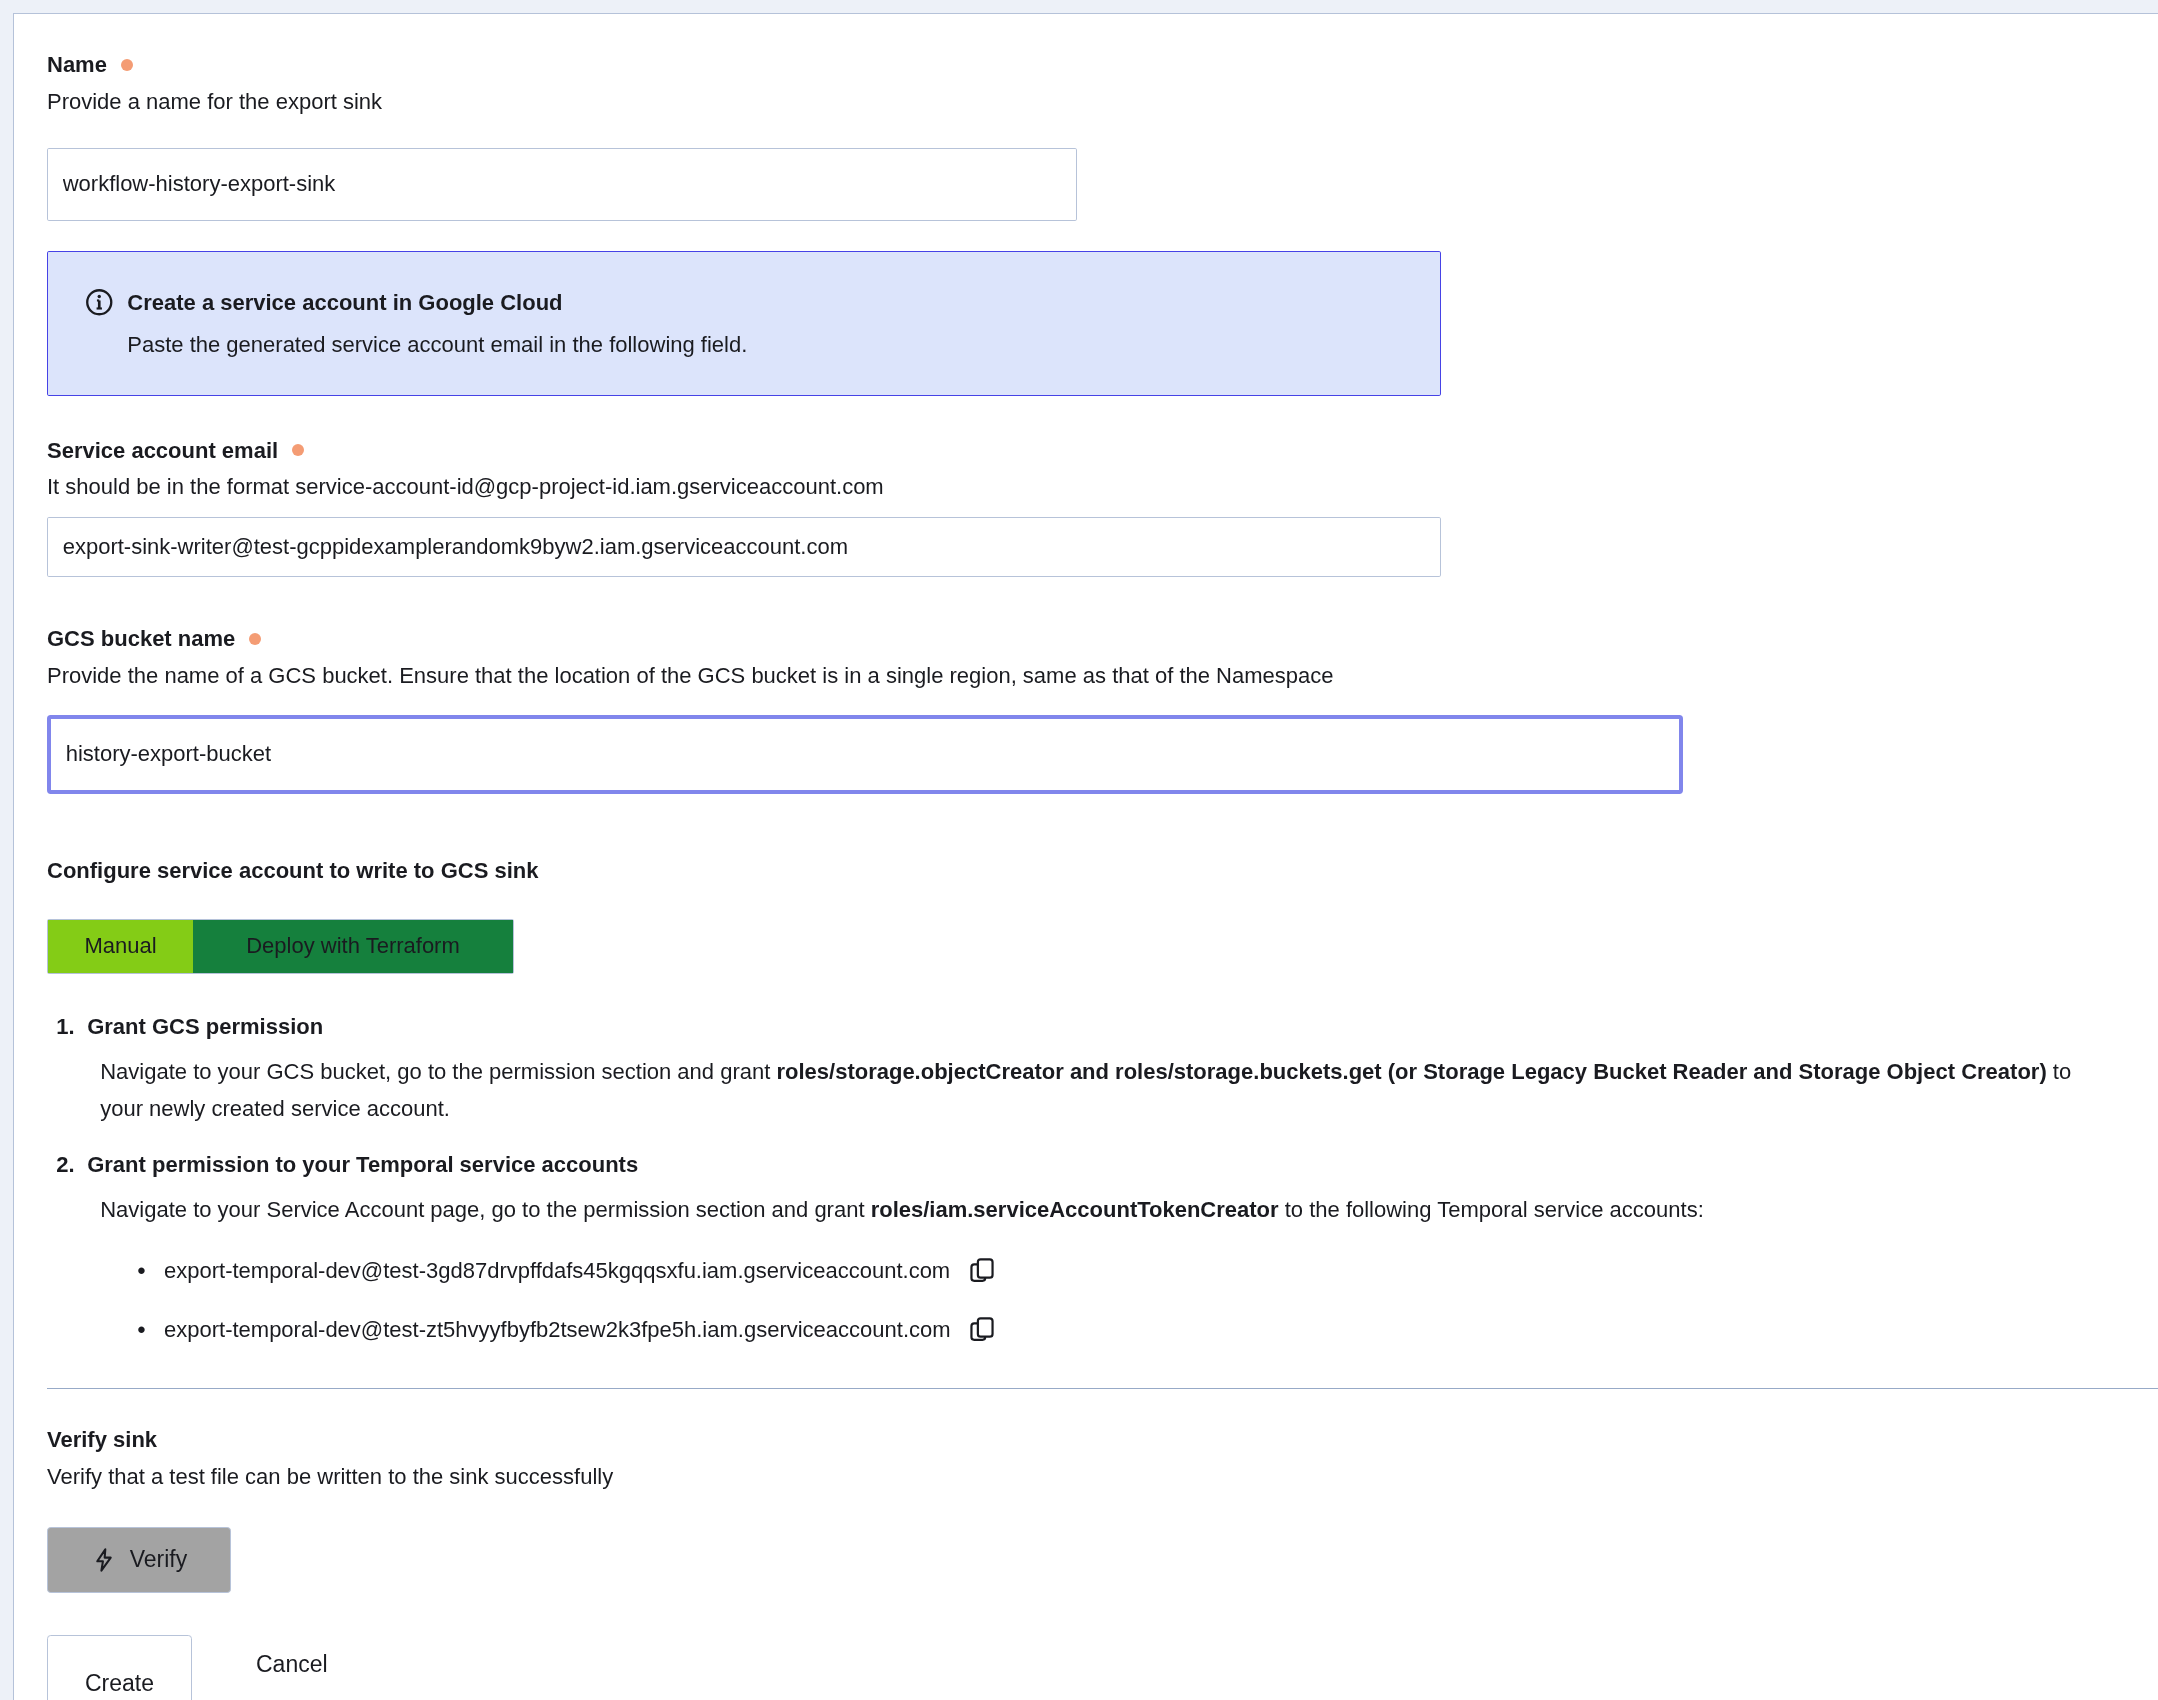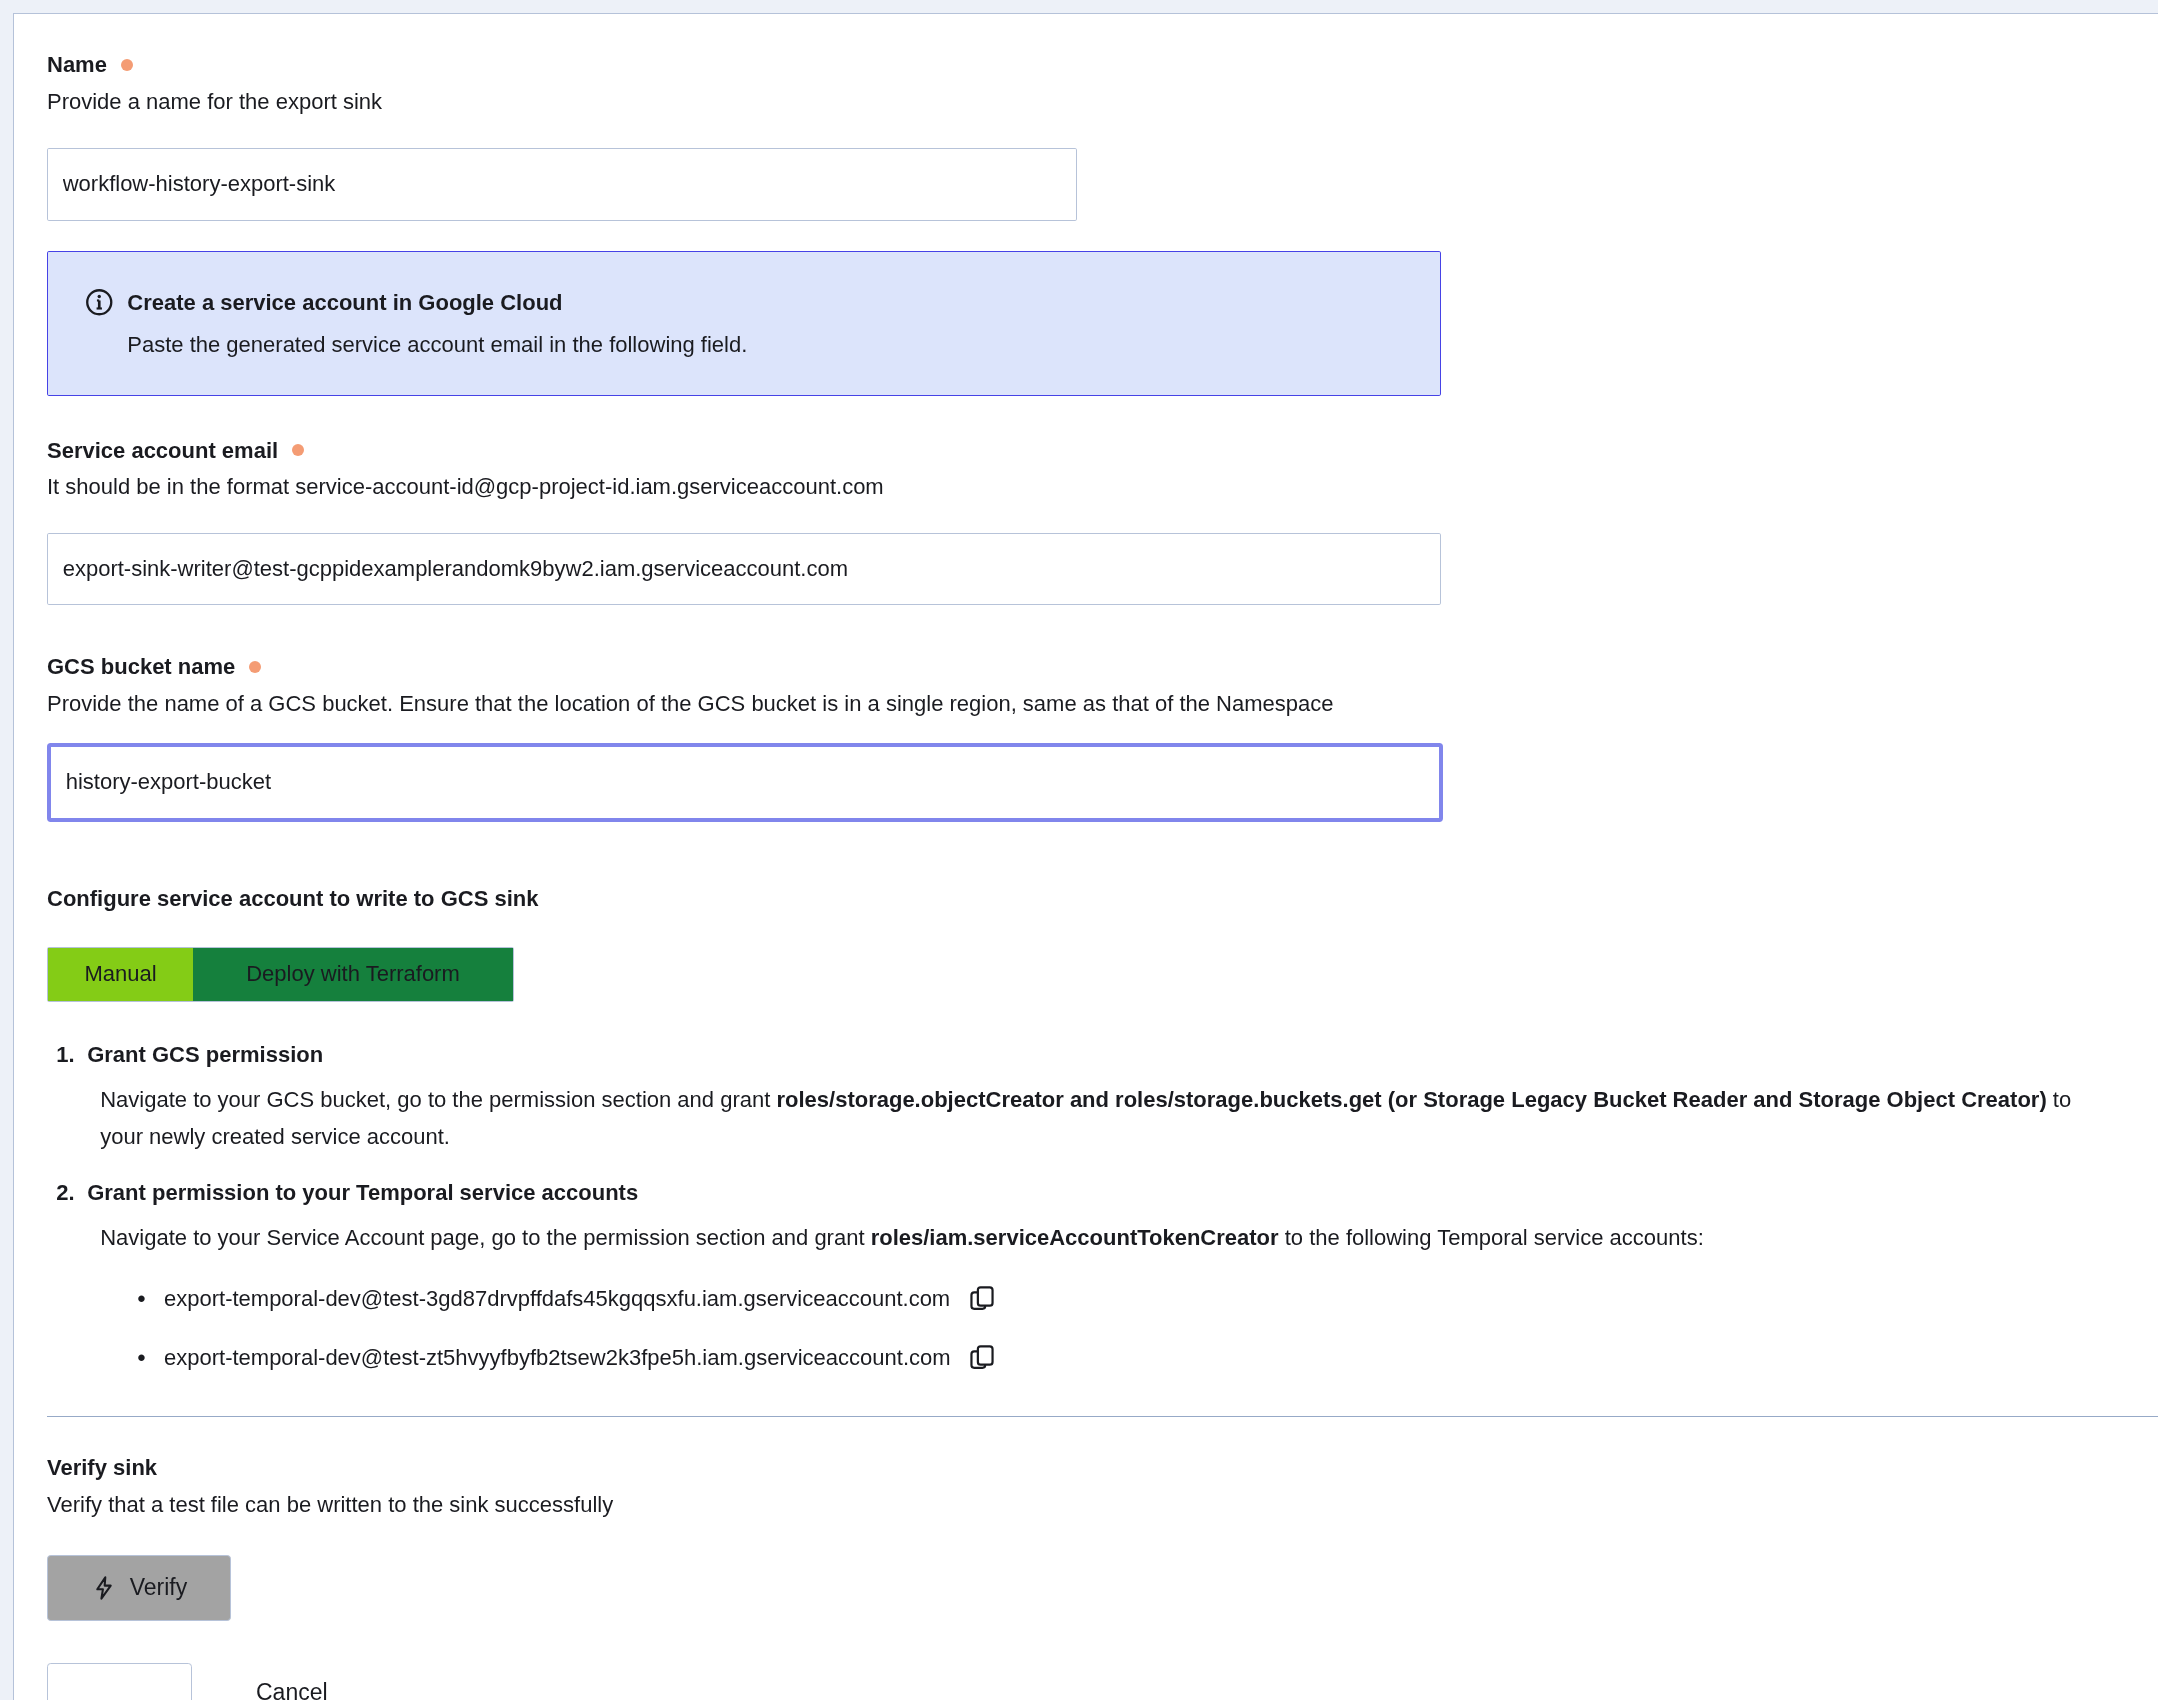--- a/index.html
+++ b/index.html
@@ -50,24 +50,24 @@
   .info-box {
     margin-top: 30px; width: 1394px;
     background: #dce4fb; border: 1.8px solid #4642e6; border-radius: 1.8px;
     padding: 35px 37px; display: flex; align-items: flex-start;
   }
   .info-icon { flex: none; width: 28.5px; height: 28.5px; margin-top: 1.8px; }
   .info-text { margin-left: 13.8px; }
   .info-title { font-weight: bold; line-height: 31px; }
   .info-body { line-height: 31px; margin-top: 11px; }
   .section { margin-top: 39px; }
-  .sa-input { width: 1394px; height: 72px; margin-top: 31px; }
+  .sa-input { width: 1394px; height: 60px; margin-top: 15px; }
   .bucket-section { margin-top: 46px; }
   .bucket-input {
-    width: 1396px; height: 79px; margin-top: 24px;
+    width: 1636px; height: 79px; margin-top: 24px;
     border: 4.6px solid #8186ec; border-radius: 3.7px;
   }
   .configure-title { font-weight: bold; line-height: 31px; margin-top: 61px; }
   .tabs {
     display: inline-flex; margin-top: 33px;
     border: 1.8px solid #b5c2d9; border-radius: 1.8px;
   }
   .tab {
     height: 53px; border: none; background: #15803d;
     font-family: "Liberation Sans", sans-serif; font-size: 22px; color: #1a1b20;

